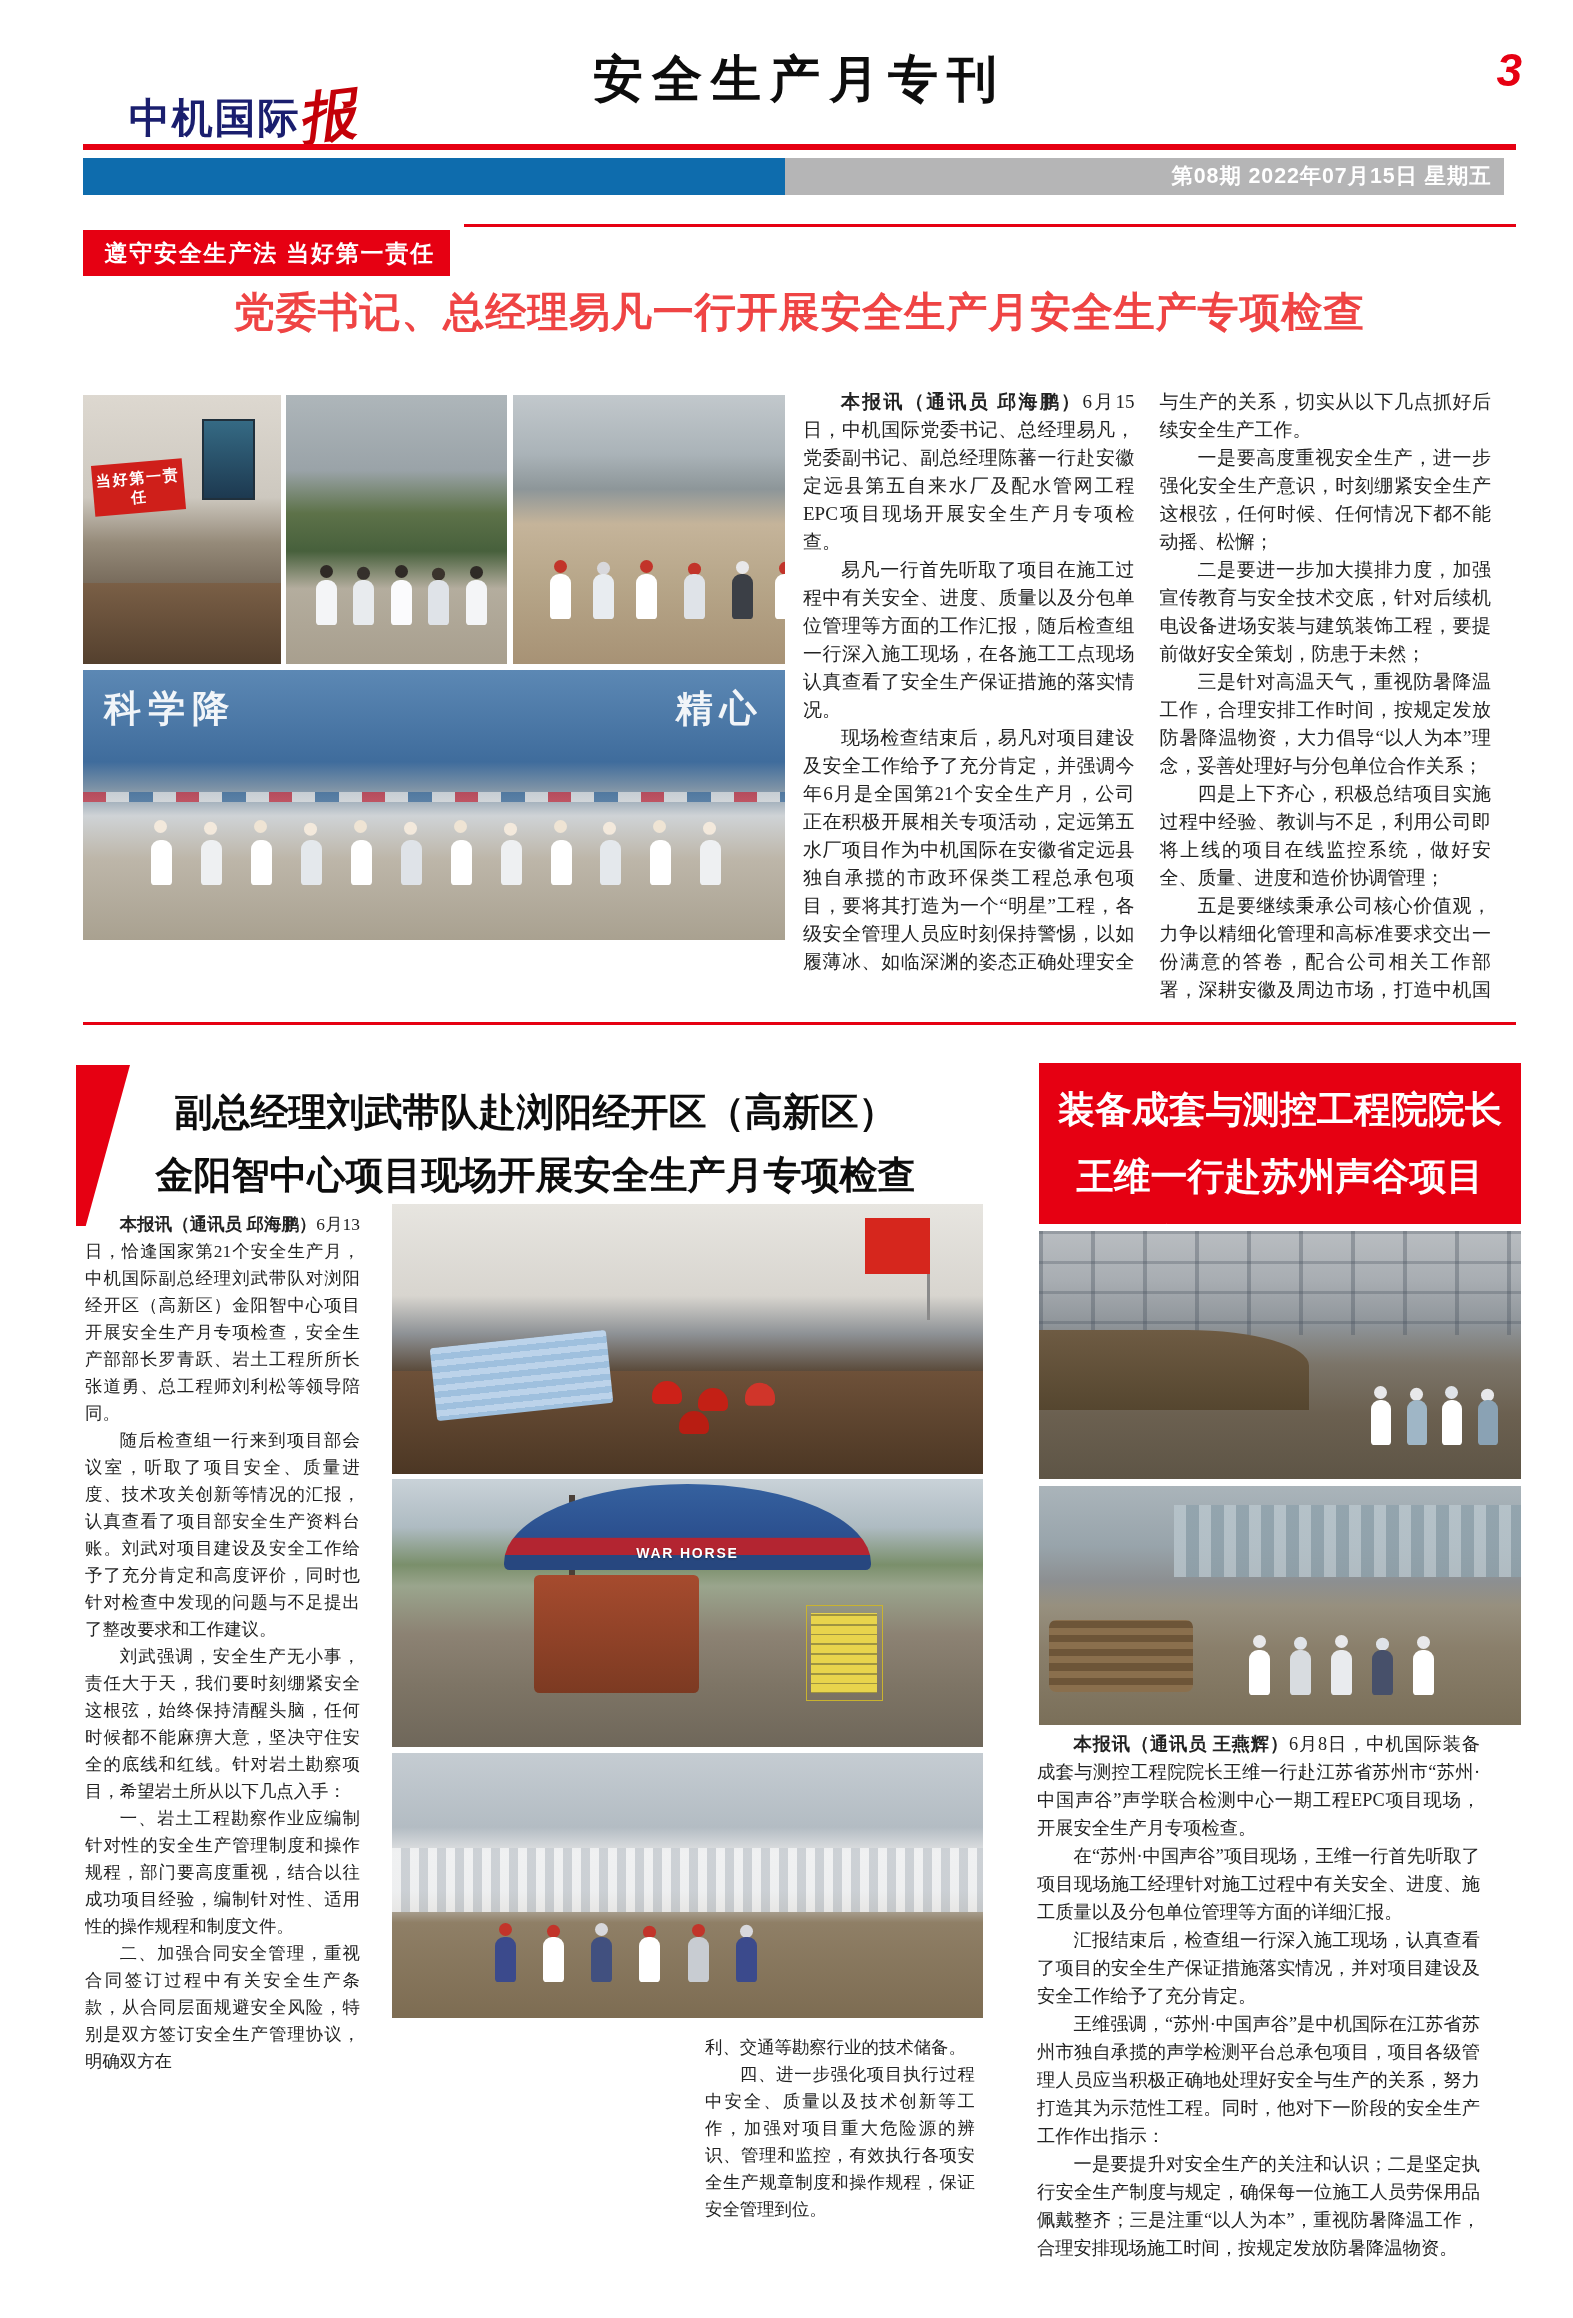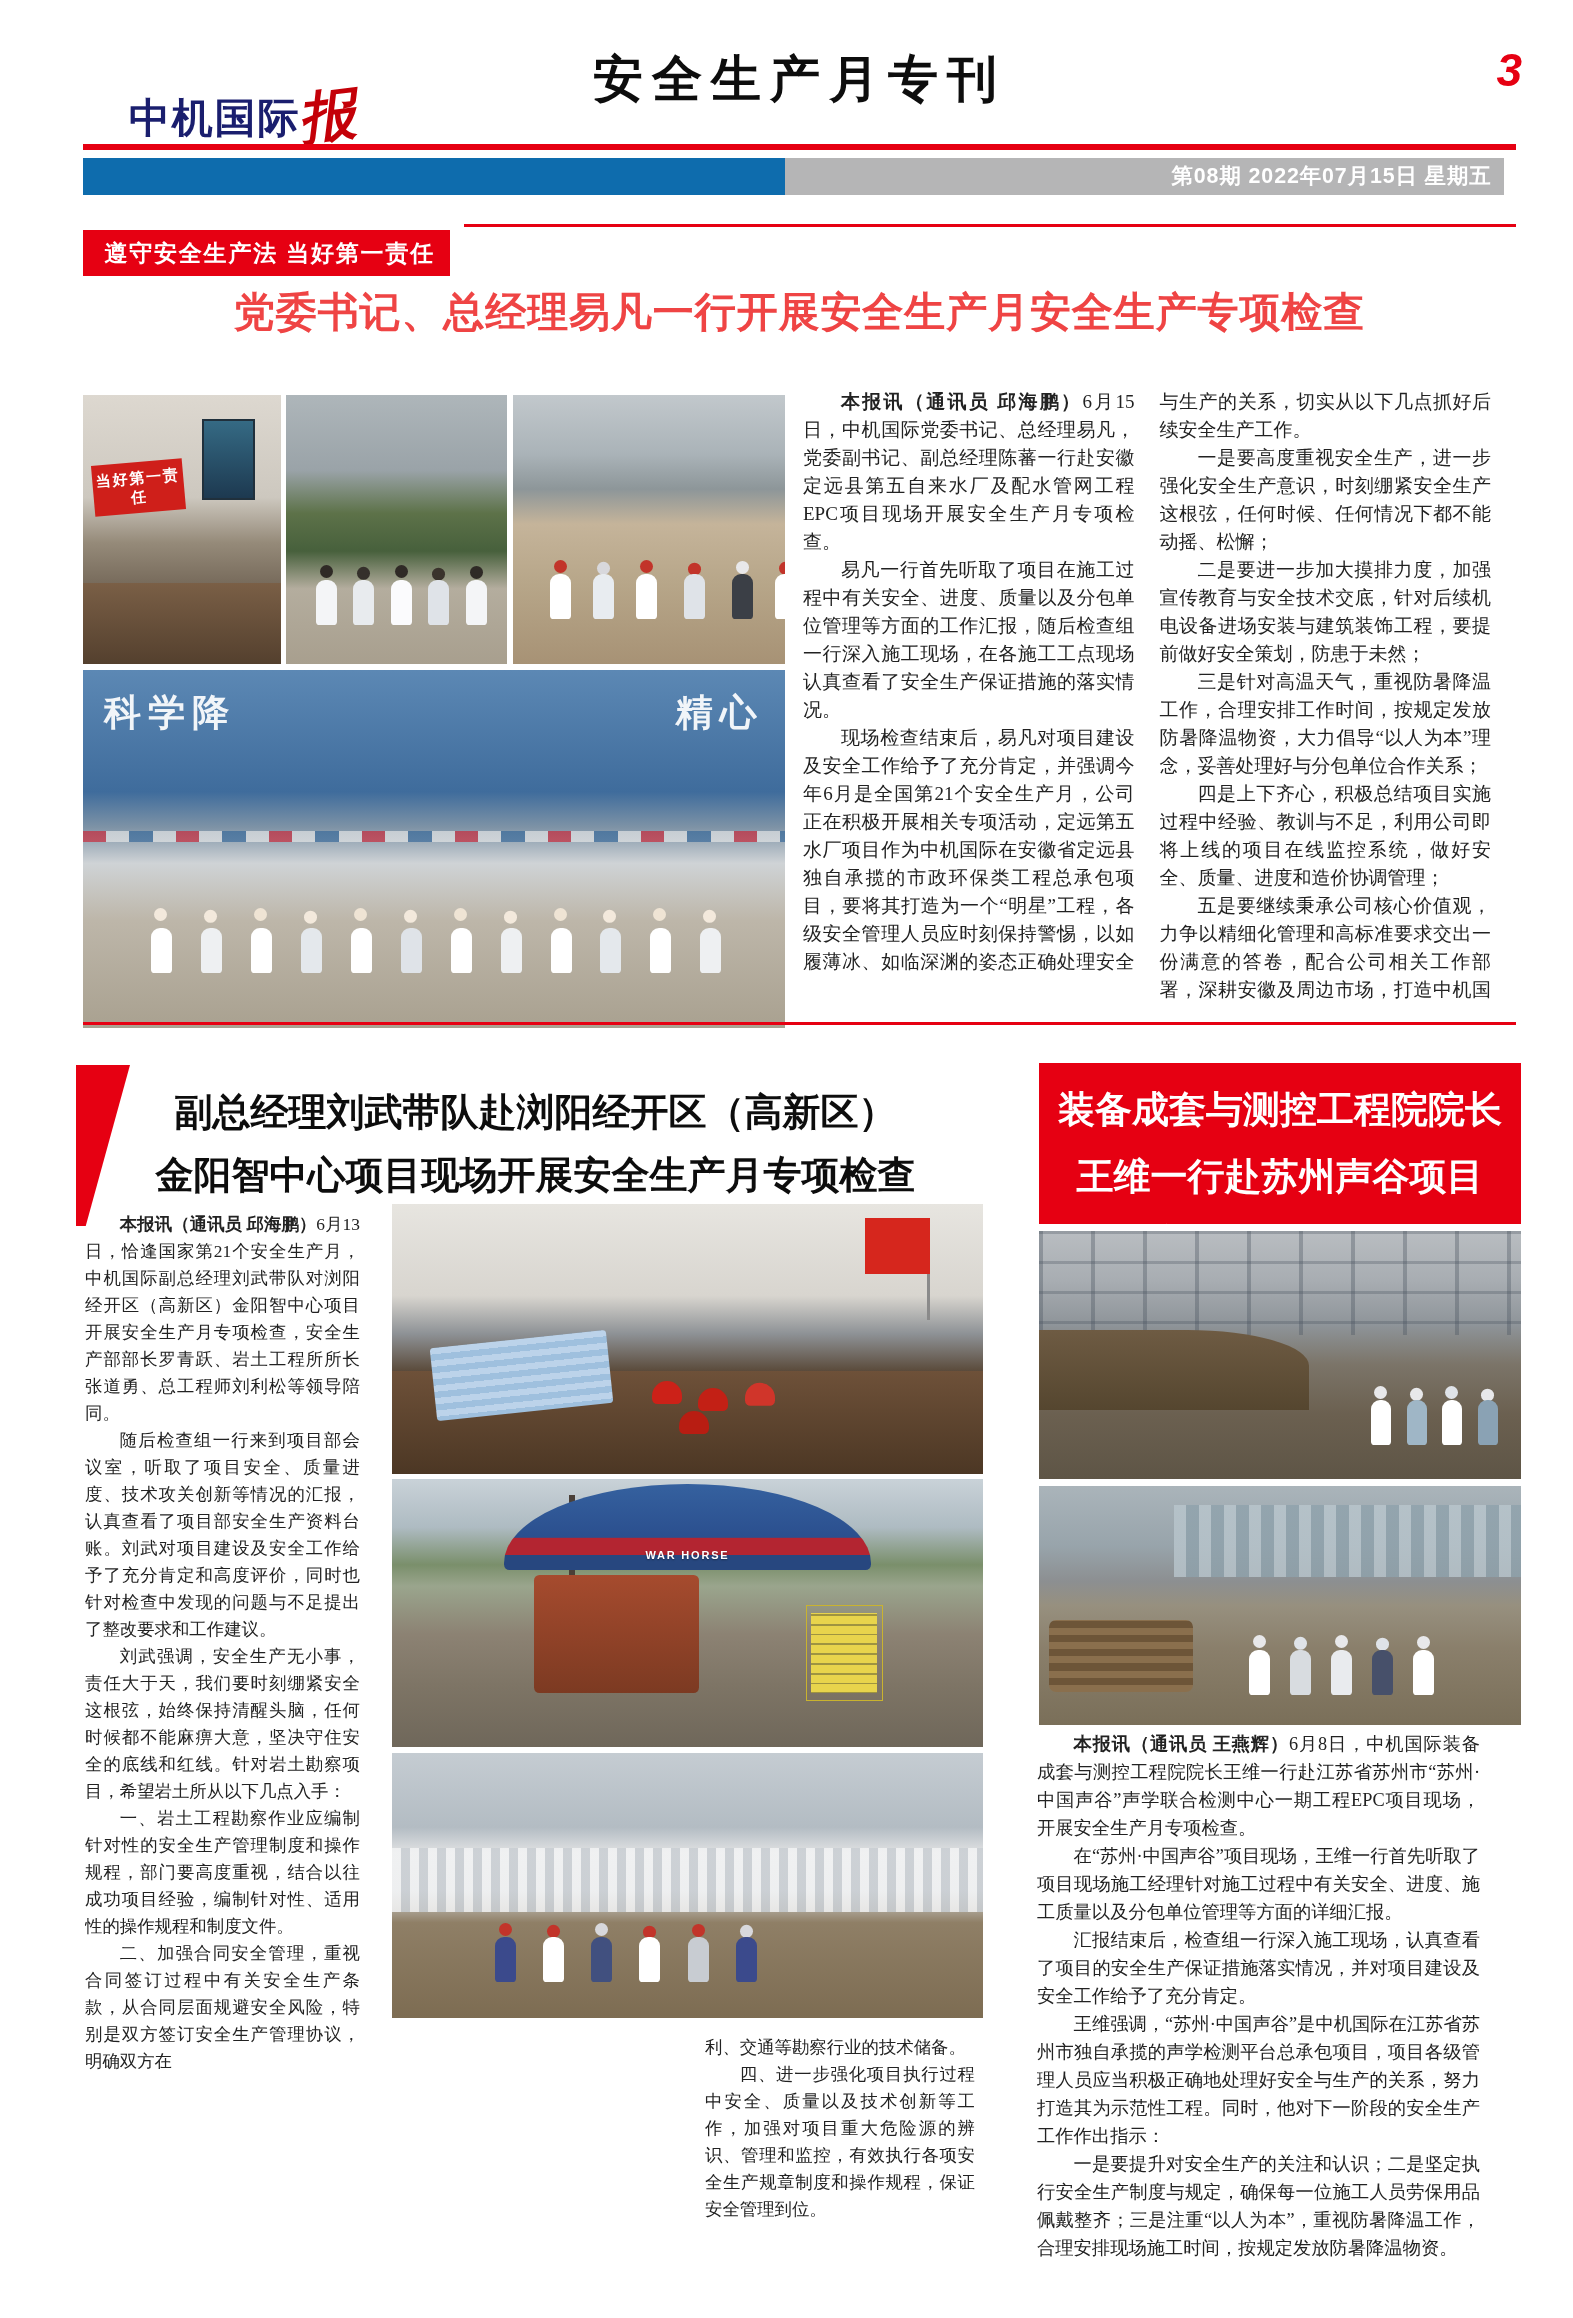--- a/index.html
+++ b/index.html
@@ -60,21 +60,21 @@
              line-height:28px;overflow:hidden;}
 
   
   .ph{position:absolute;overflow:hidden;background:#cfcfcf;}
   #phA1{left:83px;top:395px;width:198px;height:269px;
         background:linear-gradient(180deg,#ddd8d0 0%,#cdc8bf 38%,#958a79 55%,#6e6152 75%,#4e453a 100%);}
   #phA2{left:286px;top:395px;width:221px;height:269px;
         background:linear-gradient(180deg,#aeb6ba 0%,#9aa3a8 28%,#5d7249 44%,#47603c 58%,#b4ad9e 72%,#a89f8e 100%);}
   #phA3{left:513px;top:395px;width:272px;height:269px;
         background:linear-gradient(180deg,#c2c8cc 0%,#aab3b8 22%,#8d9699 35%,#c5b49a 48%,#b7a689 70%,#a79275 100%);}
-  #phWide{left:83px;top:670px;width:702px;height:358px;
+  #phWide{left:83px;top:670px;width:702px;height:270px;
         background:linear-gradient(180deg,#5c88b4 0%,#3f6c9c 34%,#7e93a6 44%,#cfd3d6 54%,#bdb6a9 70%,#a9a190 100%);}
   #phB1{left:392px;top:1204px;width:591px;height:270px;
         background:linear-gradient(180deg,#e7e5e0 0%,#d8d5cf 34%,#8e9296 48%,#5a4a3a 62%,#3a2f26 100%);}
   #phB2{left:392px;top:1479px;width:591px;height:268px;
         background:linear-gradient(180deg,#c9d2d8 0%,#aebbc2 18%,#7a8f6b 32%,#9aa58d 40%,#8c8273 58%,#7d7465 78%,#6f675a 100%);}
   #phB3{left:392px;top:1753px;width:591px;height:265px;
         background:linear-gradient(180deg,#c5ccd2 0%,#b3bcc3 28%,#e2e3e4 38%,#d6d8da 52%,#8f7f66 64%,#7d6c52 100%);}
   #phC1{left:1039px;top:1231px;width:482px;height:248px;
         background:linear-gradient(180deg,#b9bdc1 0%,#a8adb2 20%,#8e9499 38%,#7b7468 54%,#6b6050 74%,#5e5546 100%);}
   #phC2{left:1039px;top:1486px;width:482px;height:239px;
@@ -98,21 +98,21 @@
   .b1-pole{position:absolute;right:9%;top:5%;width:2.7px;height:38%;background:#8a8a8a;}
   .b1-docs{position:absolute;left:7%;top:50%;width:30%;height:27%;transform:rotate(-6deg);
            background:repeating-linear-gradient(180deg,#bcd3ea 0 6.2px,#9fc0de 6.2px 12.5px);border-radius:3.6px;}
   .b1-table{position:absolute;left:0;right:0;bottom:0;height:38%;
             background:linear-gradient(180deg,#6e5139,#4c3724);}
   .b1-helmets{position:absolute;left:44%;bottom:26%;width:30px;height:23px;border-radius:15px 15px 5.4px 5.4px;
               background:#cc2118;box-shadow:46px 7.1px #c32015,93px 1.8px #d0352a,27px 30px #b81d12;}
   .b2-umbrella{position:absolute;left:19%;top:2%;width:62%;height:32%;
                background:linear-gradient(180deg,#35619f 0%,#2b4f8e 62%,#b32531 63% 82%,#27477f 83%);
                border-radius:50% 50% 5.4px 5.4px / 92% 92% 5.4px 5.4px;color:#fff;
-               font-family:"Liberation Sans",sans-serif;font-weight:bold;font-size:11px;
+               font-family:"Liberation Sans",sans-serif;font-weight:bold;font-size:14px;
                display:flex;align-items:flex-end;justify-content:center;padding-bottom:9px;
                box-sizing:border-box;letter-spacing:1.8px;text-shadow:0 0.9px 1.8px rgba(0,0,0,.4);}
   .b2-rig{position:absolute;left:24%;top:36%;width:28%;height:44%;
           background:linear-gradient(180deg,#a64b2e,#7c3a22);border-radius:5.4px;}
   .b2-mast{position:absolute;left:30%;top:6%;width:5.4px;height:60%;background:#4a4038;}
   .b2-sign{position:absolute;right:17%;top:47%;width:13%;height:36%;background:#e8d44c;
            border:1.8px solid #c9b32f;box-sizing:border-box;
            background-image:repeating-linear-gradient(180deg,transparent 0 8px,rgba(70,70,50,.45) 8px 9.8px);
            background-clip:content-box;padding:7.1px 4.5px;}
   .b3-fence{position:absolute;left:0;right:0;top:36%;height:24%;opacity:.85;

